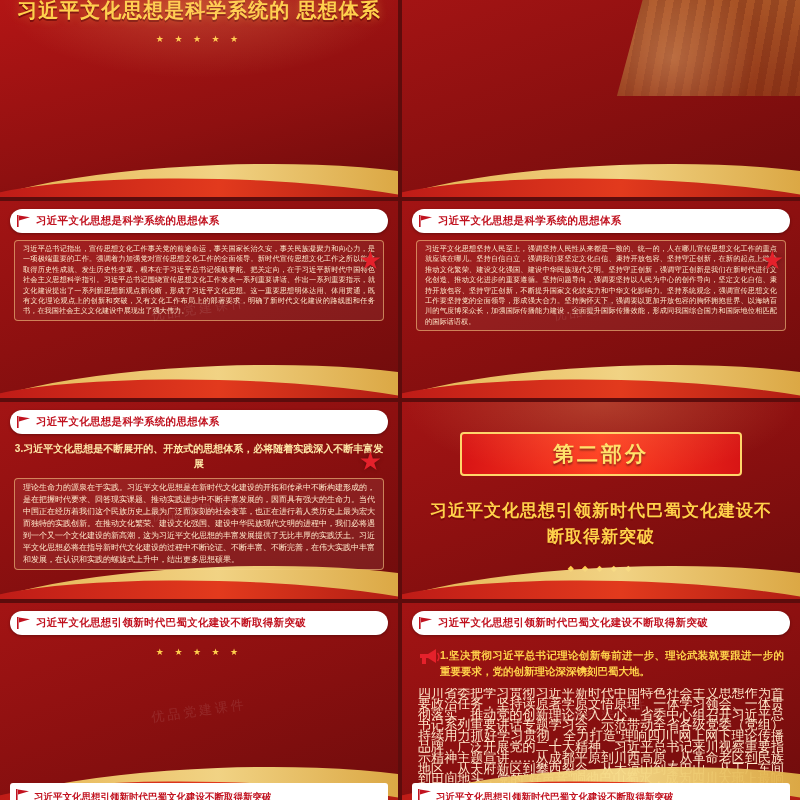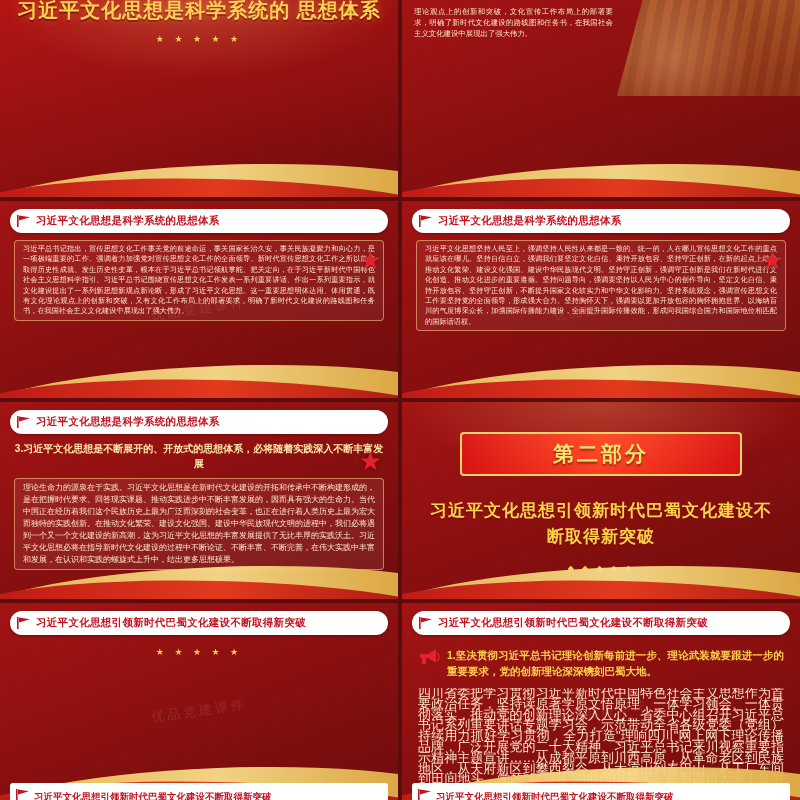--- a/index.html
+++ b/index.html
@@ -113,21 +113,21 @@
       linear-gradient(180deg,rgba(120,25,10,.15),rgba(120,25,10,.55)),
       repeating-linear-gradient(100deg,#b4642e 0 8px,#9c5226 8px 16px);
     clip-path:polygon(14% 0,100% 0,100% 100%,0 100%);
     opacity:.95;
   }
   .photo:after{
     content:"";position:absolute;inset:0;
     background:radial-gradient(circle at 30% 60%,rgba(255,200,140,.35),rgba(0,0,0,0) 60%);
   }
   .num-head{
-    margin:12px 16px 0 16px;display:flex;gap:7px;align-items:flex-start;
+    margin:12px 16px 0 16px;display:flex;align-items:flex-start;
   }
   .megaphone{width:22px;height:18px;flex:0 0 auto;margin-top:1px;}
   .num-head .txt{
     color:#ffd24a;font-weight:bold;font-size:10.5px;line-height:16px;text-align:justify;
   }
   .plain-box{
     margin:9px 16px 0 16px;color:#ffe7c9;font-size:13px;line-height:10.8px;text-align:justify;
     max-height:150px;overflow:hidden;
   }
   .big-quote{
@@ -156,21 +156,20 @@
   <div class="slide title-slide">
     <div class="topglow"></div>
     <div class="main-title">习近平文化思想是科学系统的
 思想体系</div>
     <div class="stars">★ ★ ★ ★ ★</div>
     <div class="ribbon"></div>
   </div>
 
   <div class="slide">
     <div class="photo"></div>
-    <div style="margin:6px 12px 0 12px;width:50%;color:#ffe7c9;font-size:7.4px;line-height:11px;text-align:justify;">理论观点上的创新和突破，文化宣传工作布局上的部署要求，明确了新时代文化建设的路线图和任务书，在我国社会主义文化建设中展现出了强大伟力。</div>
     <div class="ribbon"></div>
   </div>
 
   <div class="slide">
     <div class="card-head">
       <svg class="flagicon" viewBox="0 0 13 12">
         <rect x="0" y="0" width="1.6" height="12" fill="#c1121f"></rect>
         <path d="M2 0.5 L13 2.2 L2 5.6 Z" fill="#c1121f"></path>
       </svg>
       <span class="t">习近平文化思想是科学系统的思想体系</span>

